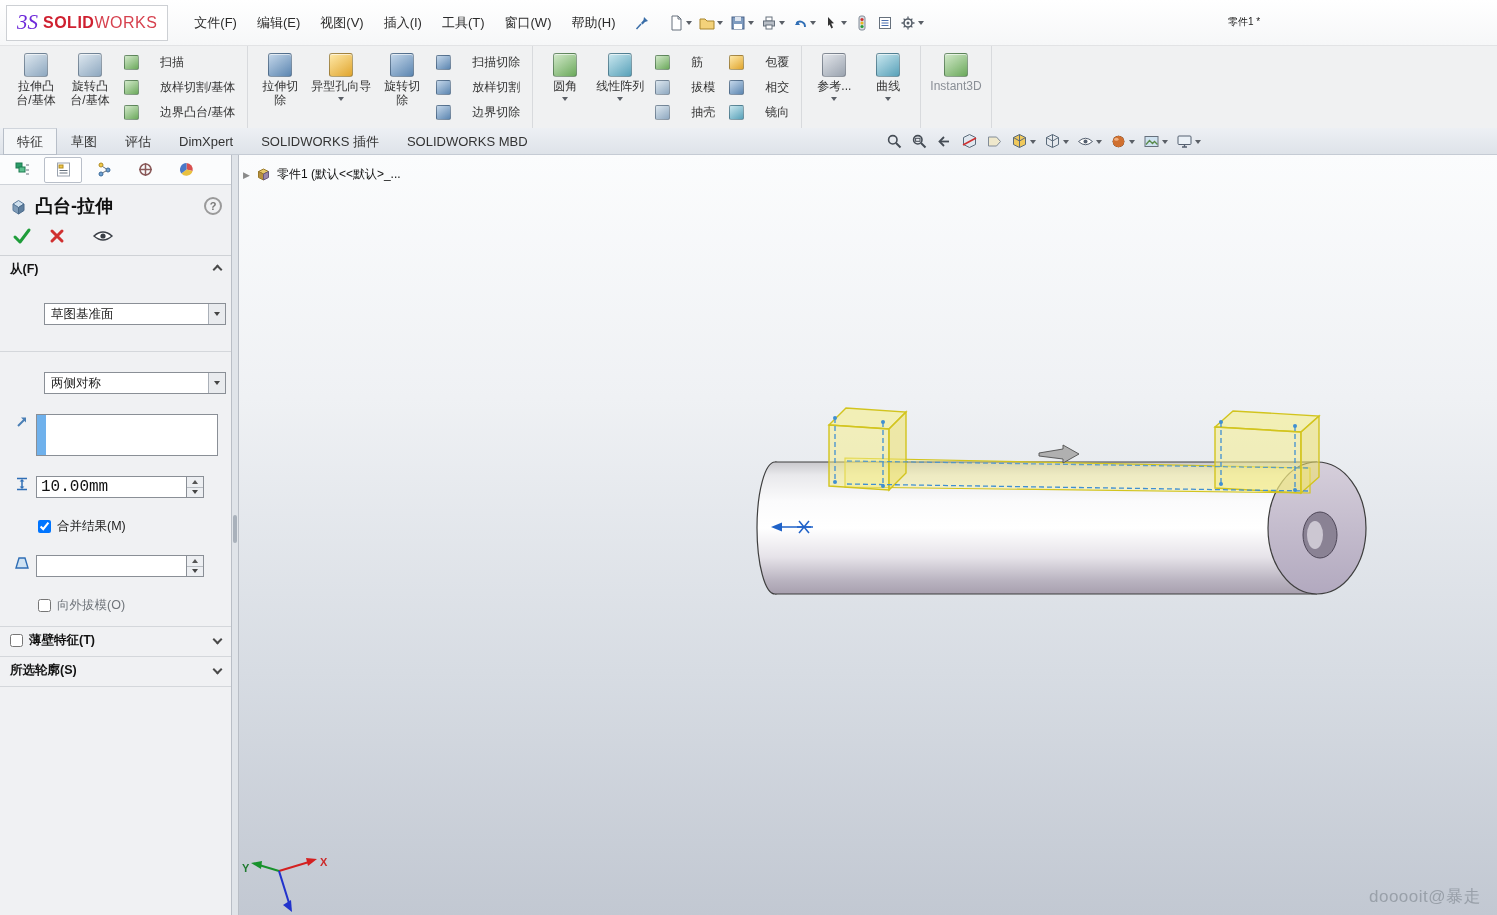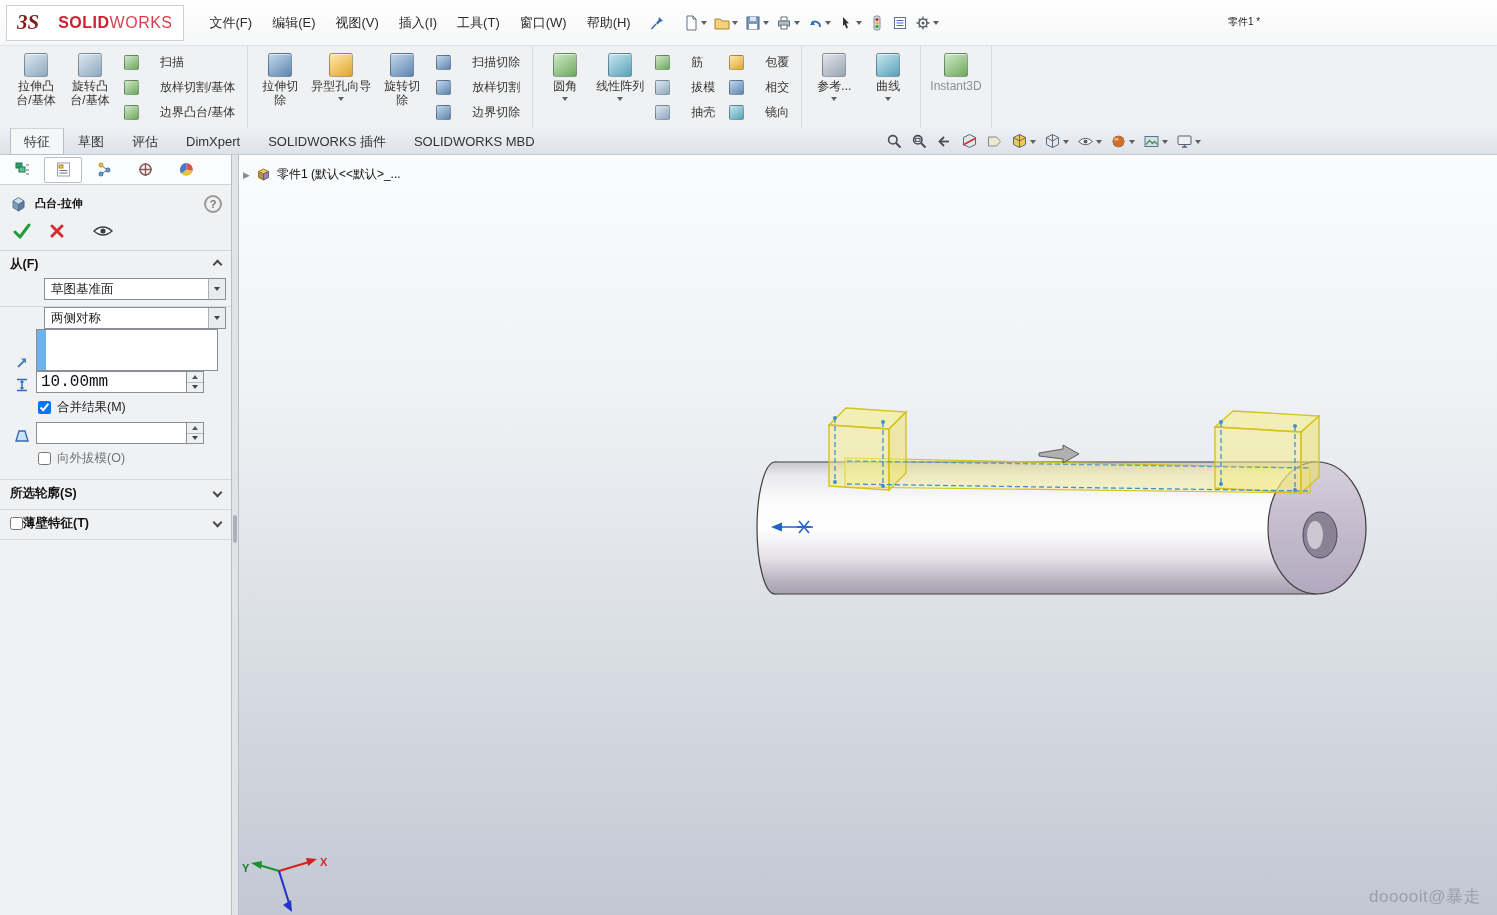--- a/index.html
+++ b/index.html
@@ -3,21 +3,21 @@
 <meta charset="utf-8">
 <style>
 *{box-sizing:border-box;margin:0;padding:0}
 html,body{width:1497px;height:915px;overflow:hidden}
 body{font-family:"Liberation Sans","DejaVu Sans",sans-serif;background:#fff;color:#222}
 .app{position:relative;width:1497px;height:915px;background:#fff}
 
 
 .titlebar{height:46px;display:flex;align-items:center;background:linear-gradient(#ffffff,#f6f7f8);border-bottom:1px solid #e2e3e5;position:relative}
 .logo{margin-left:6px;height:36px;padding:0 10px;border:1px solid #cdd0d4;background:#fff;display:flex;align-items:center}
-.logo-mark{color:#7f1d1d;font-weight:bold;font-style:italic;font-size:21px;margin-right:19px;font-family:"Liberation Serif","DejaVu Serif",serif}
+.logo-mark{color:#6d28d9;font-weight:normal;font-style:italic;font-size:21px;margin-right:5px;font-family:"Liberation Serif","DejaVu Serif",serif}
 .logo-solid{color:#cf2030;font-weight:bold;font-size:16px;letter-spacing:.5px}
 .logo-works{color:#cf2030;font-size:16px;letter-spacing:.5px;font-weight:400;opacity:.85}
 .menus{display:flex;margin-left:16px}
 .menu-item{padding:6px 10px;font-size:13px;color:#2b2b2b;cursor:default}
 .pin-btn{margin-left:8px;display:flex;align-items:center}
 .qa{display:flex;align-items:center;margin-left:16px;gap:3px}
 .qa-btn{display:flex;align-items:center;padding:3px 2px;gap:2px;border-radius:2px}
 .caret{width:0;height:0;border-left:3.5px solid transparent;border-right:3.5px solid transparent;border-top:4px solid #5a5f66}
 .doc-title{position:absolute;left:1228px;top:15px;font-size:10px;color:#222}
 
@@ -32,45 +32,45 @@
 .chip24{width:24px;height:24px;border-radius:3px;border:1px solid rgba(40,50,60,.35);box-shadow:inset 0 1px 0 rgba(255,255,255,.6)}
 .chip15{width:15px;height:15px;border-radius:2px;border:1px solid rgba(40,50,60,.35)}
 .c-steel{background:linear-gradient(145deg,#dde7ef,#8ea8c0)}
 .c-steel2{background:linear-gradient(145deg,#c4d7ea,#5c86b1)}
 .c-gold{background:linear-gradient(145deg,#ffe9a8,#e0a52e)}
 .c-green{background:linear-gradient(145deg,#d2e9ca,#6ba95b)}
 .c-cyan{background:linear-gradient(145deg,#c9e7ef,#58a1b9)}
 .c-slate{background:linear-gradient(145deg,#e3e6eb,#9aa3af)}
 
 
-.tabrow{height:27px;background:linear-gradient(#edf0f4,#dee3e9);border-bottom:1px solid #c5cbd4;display:flex;align-items:center;position:relative;padding-left:10px}
+.tabrow{height:27px;background:linear-gradient(#edf0f4,#dee3e9);border-bottom:1px solid #c5cbd4;display:flex;align-items:center;position:relative;padding-left:3px}
 .ctab{padding:0 13px;font-size:13px;line-height:25px;color:#333;border:1px solid transparent}
 .ctab.active{background:#f4f6f8;border:1px solid #b7bec8;border-top-color:#d0d5dc}
 .headsup{position:absolute;left:886px;top:2px;display:flex;align-items:center;gap:8px;height:23px}
 .hu-btn{display:flex;align-items:center;gap:2px}
 
 
 .main{position:absolute;top:155px;left:0;width:1497px;height:760px;display:flex}
 
 
 .panel{width:232px;height:100%;background:#f0f1f3;border-right:1px solid #b9bec6;display:flex;flex-direction:column}
 .ptabs{height:30px;background:#fbfcfd;border-bottom:1px solid #cfd3d9;display:flex;align-items:center;padding-left:3px;gap:3px}
 .ptab{width:38px;height:26px;display:flex;align-items:center;justify-content:center;border:1px solid transparent;border-radius:2px}
 .ptab.active{background:#fff;border:1px solid #b9bfc9}
 .pm{flex:1;font-size:12.5px;color:#1c1c1c}
 .pm-head{display:flex;align-items:center;gap:7px;padding:9px 9px 6px 9px}
-.pm-title{font-size:11px;font-weight:bold;color:#101010;flex:1}
+.pm-title{font-size:18px;font-weight:bold;color:#101010;flex:1}
 .help{width:18px;height:18px;border-radius:50%;border:2px solid #9a9a9a;color:#777;font-weight:bold;font-size:11px;display:flex;align-items:center;justify-content:center}
 .pm-actions{display:flex;align-items:center;gap:16px;padding:2px 12px 9px 12px;border-bottom:1px solid #cfd2d6}
 .sec{border-bottom:1px solid #d4d7db;padding-bottom:6px}
-.sec-head{display:flex;align-items:center;height:27px;padding:0 10px;font-weight:bold;color:#121212;}
+.sec-head{display:flex;align-items:center;height:27px;padding:0 10px;font-weight:bold;color:#121212;gap:6px}
 .chev{width:7px;height:7px;border-left:2px solid #4a4a4a;border-bottom:2px solid #4a4a4a;margin-left:auto}
 .chev.up{transform:rotate(135deg)}
 .chev.down{transform:rotate(-45deg);margin-top:-3px}
-.row{display:flex;align-items:flex-end;margin:0 0;padding-left:8px}
+.row{display:flex;align-items:flex-start;margin:20px 0;padding-left:8px}
 .ric{width:28px;display:flex;justify-content:center;align-items:center}
 .dd{margin-left:36px;width:182px;height:22px;background:#fff;border:1px solid #8a8f96;display:flex;align-items:center;padding:0 20px 0 6px;font-size:12.5px;position:relative}
 .dd-arr{position:absolute;right:0;top:0;width:17px;height:20px;background:#e9ebee;border-left:1px solid #aab0b8;display:flex;align-items:center;justify-content:center}
 .tri-dn{width:0;height:0;border-left:3.5px solid transparent;border-right:3.5px solid transparent;border-top:4.5px solid #444}
 .tri-up{width:0;height:0;border-left:3px solid transparent;border-right:3px solid transparent;border-bottom:4px solid #555}
 .tri-dn.sm{border-left-width:3px;border-right-width:3px;border-top-width:4px}
 .selbox{width:182px;height:42px;background:#fff;border:1px solid #8a8f96;position:relative}
 .stripe{position:absolute;left:0;top:0;width:9px;height:100%;background:#6fb1ec}
 .num{height:22px;width:151px;border:1px solid #8a8f96;background:#fff;font-size:16px;padding:0 4px;font-family:Liberation Mono, monospace;color:#111}
 .spin{width:17px;height:22px;border:1px solid #8a8f96;border-left:none;background:#edeff2;display:flex;flex-direction:column}
@@ -534,29 +534,29 @@
             </div>
           </div>
           <div class="chkrow">
             <input type="checkbox" style="">
             <span class="muted">向外拔模(O)</span>
           </div>
         </div>
 
         <div class="sec" style="padding-bottom:2px">
           <div class="sec-head">
-            <span>所选轮廓(S)</span>
+            <input type="checkbox" style="">
+            <span>薄壁特征(T)</span>
             <span class="chev down"></span>
           </div>
         </div>
 
         <div class="sec" style="padding-bottom:2px">
           <div class="sec-head">
-            <input type="checkbox" style="">
-            <span>薄壁特征(T)</span>
+            <span>所选轮廓(S)</span>
             <span class="chev down"></span>
           </div>
         </div>
       </div>
     </div>
 
     <div class="splitter">
       <div class="grip"></div>
     </div>
 

